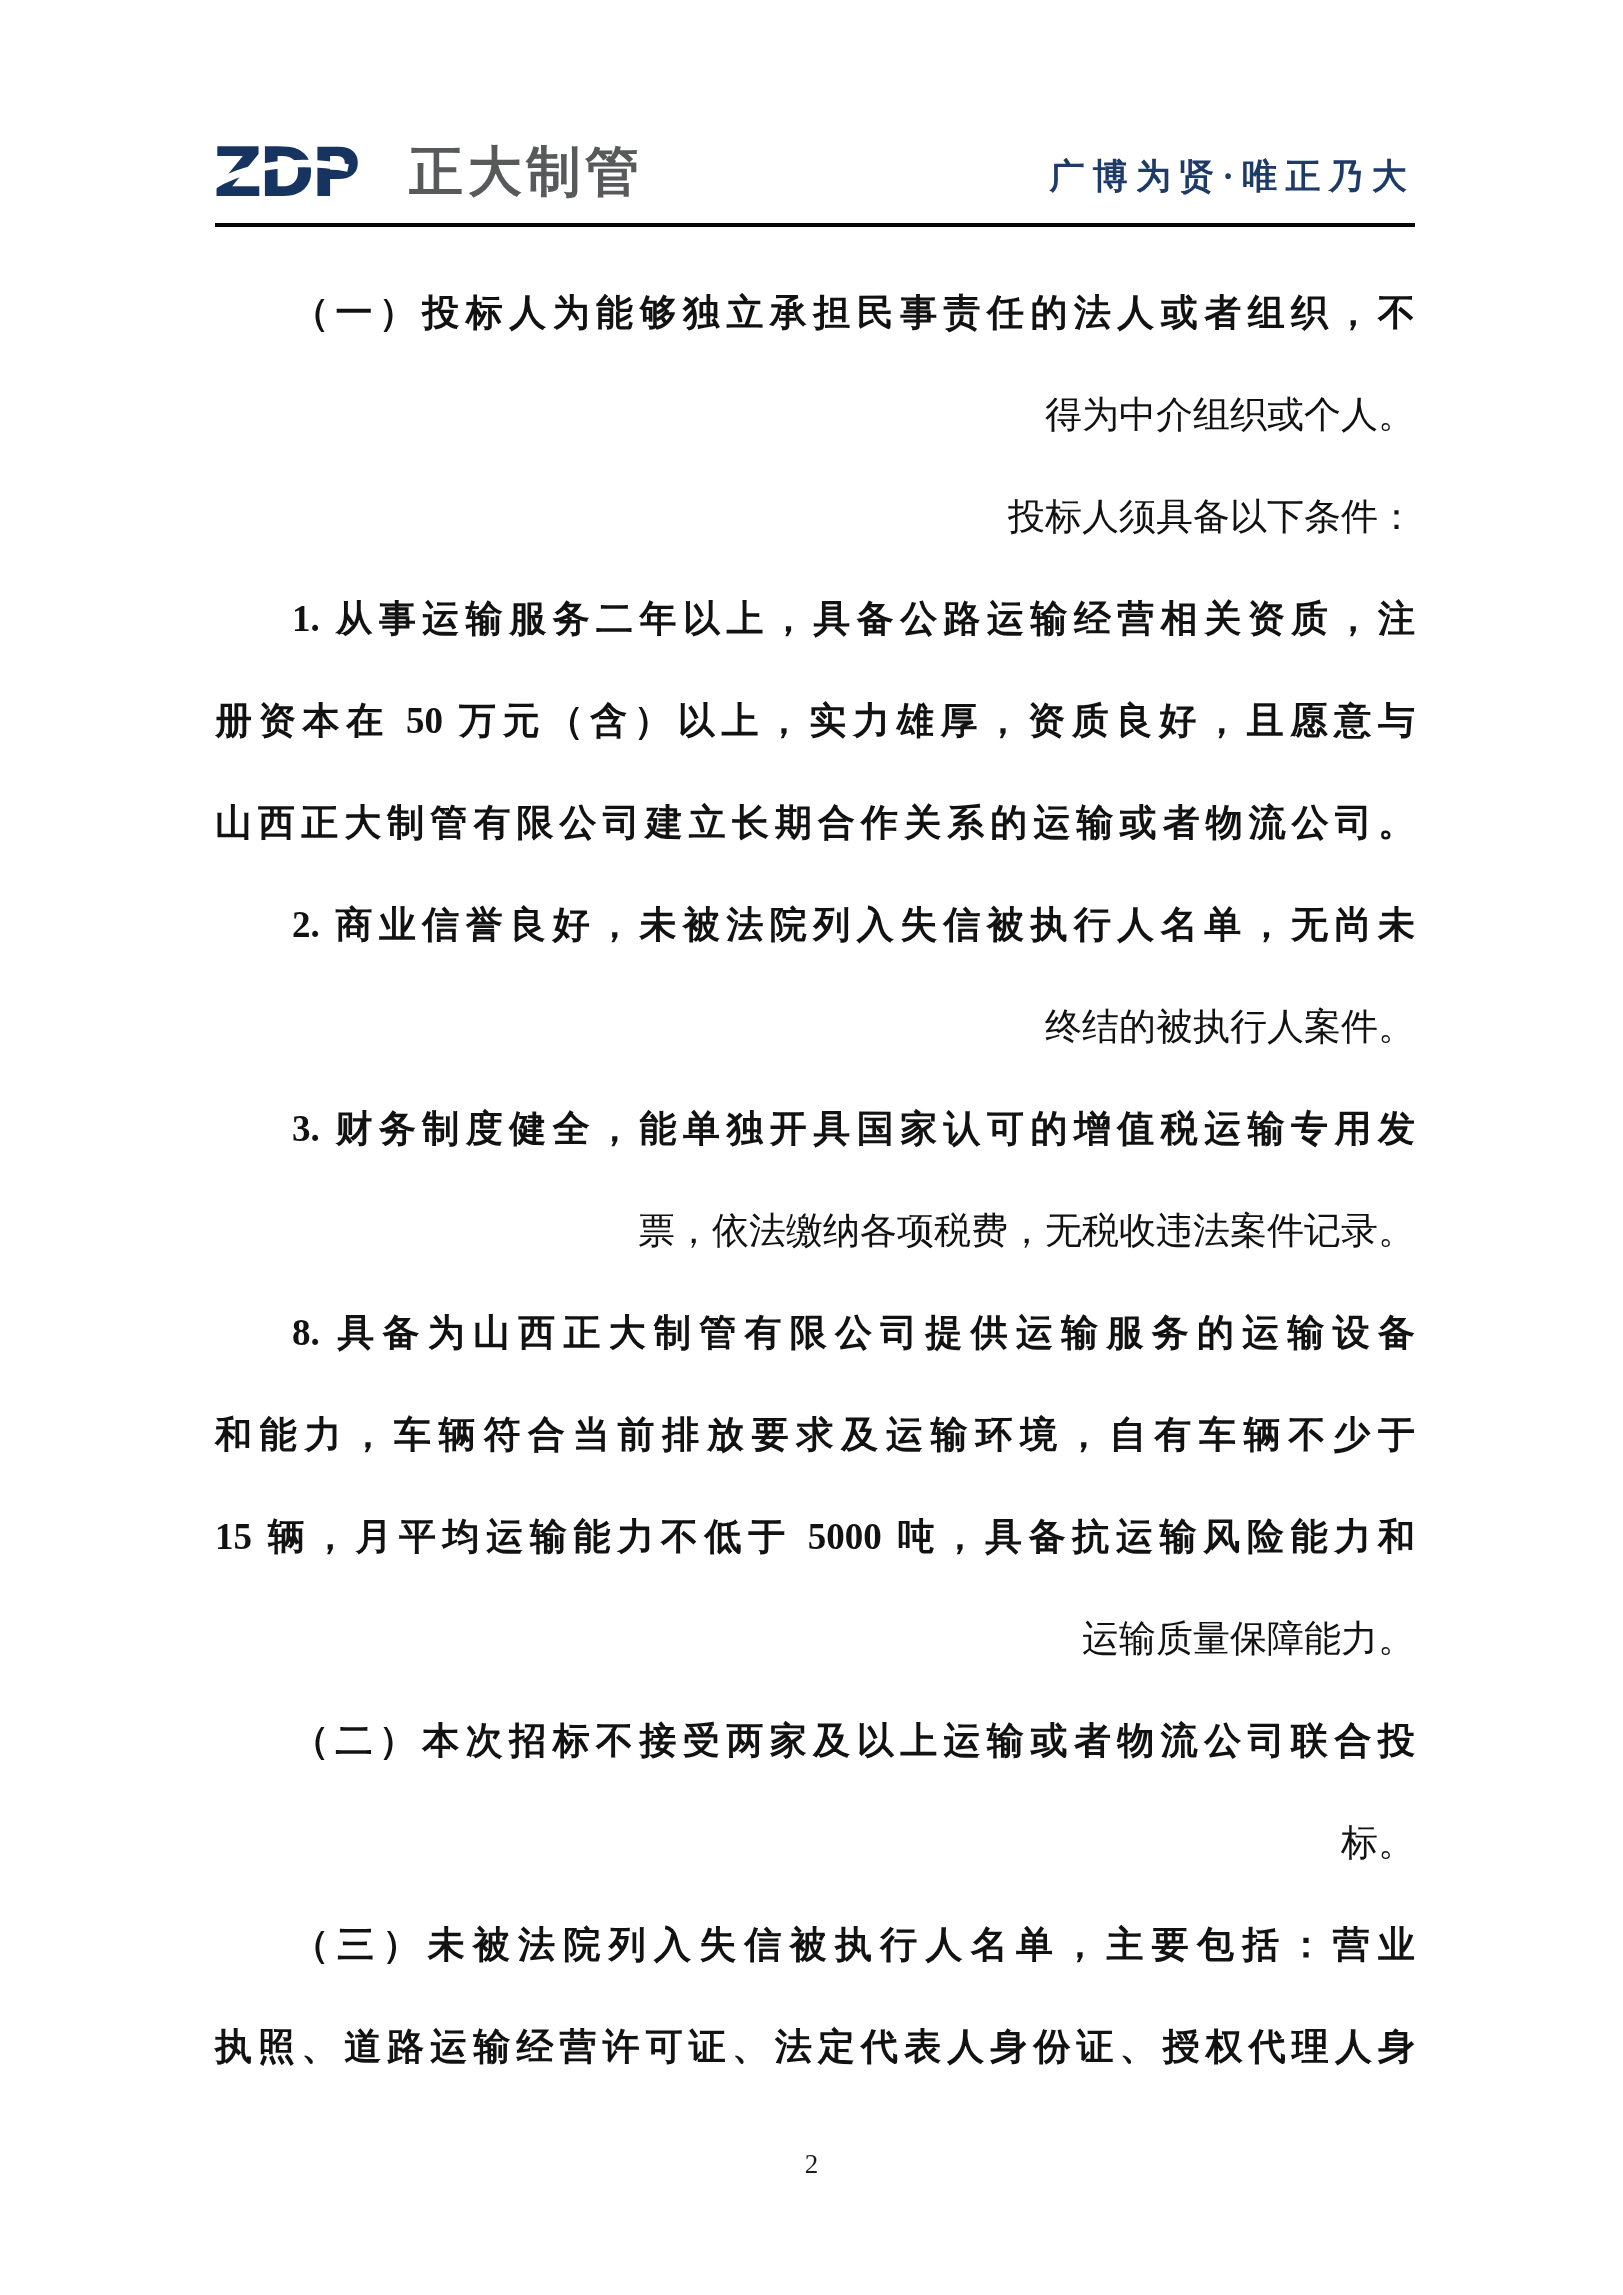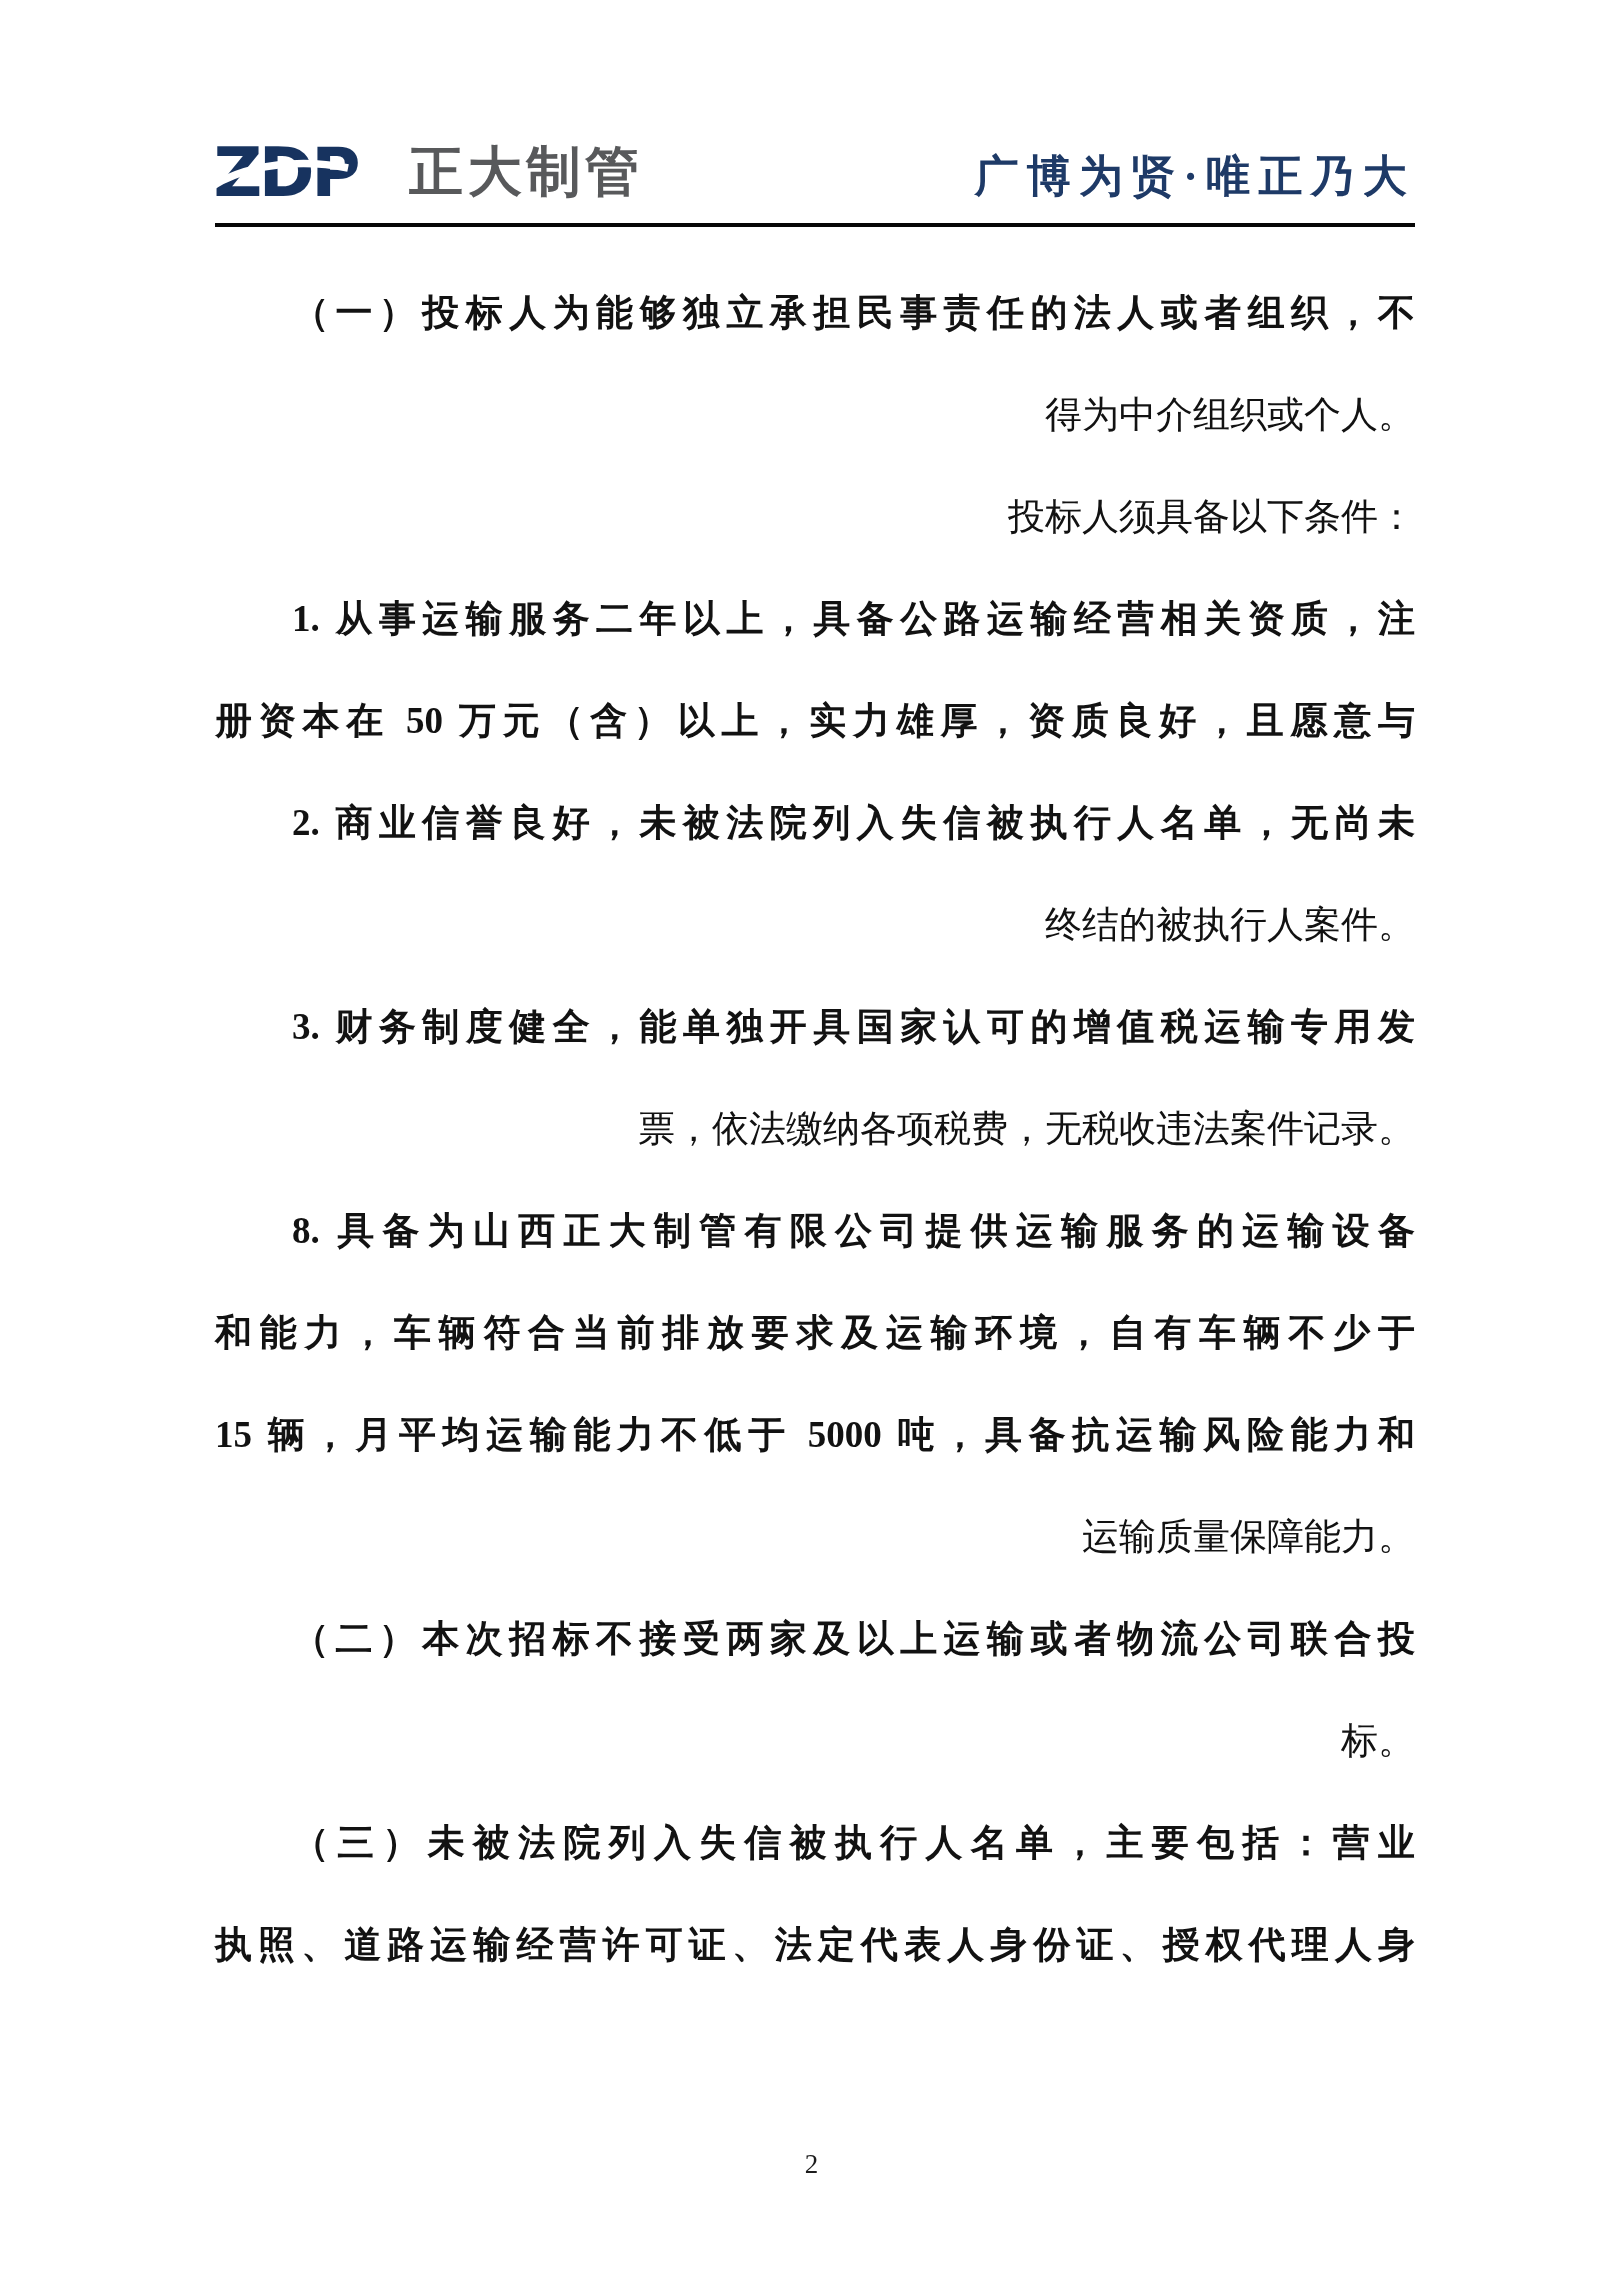--- a/index.html
+++ b/index.html
@@ -28,21 +28,21 @@
     font-weight:700;
     font-size:54px;
     line-height:54px;
     color:#58595B;
     letter-spacing:4.7px;
     margin-left:1px;
   }
   .slogan {
     font-family:"Liberation Serif", serif;
     font-weight:700;
-    font-size:44px;
+    font-size:35px;
     line-height:42px;
     color:#1E3A67;
     letter-spacing:8.2px;
     padding-bottom:5.8px;
     white-space:nowrap;
   }
   .divider { height:4.1px; background:#060606; margin-top:18.7px; }
 
   
   main { display:block; margin-top:35px; }
@@ -85,20 +85,21 @@
     </div>
 
     <div class="divider"></div>
 
     <main>
       <div class="ln ind fill">（一）投标人为能够独立承担民事责任的法人或者组织，不</div>
       <div class="ln">得为中介组织或个人。</div>
       <div class="ln ind">投标人须具备以下条件：</div>
       <div class="ln ind fill">1. 从事运输服务二年以上，具备公路运输经营相关资质，注</div>
       <div class="ln fill">册资本在 50 万元（含）以上，实力雄厚，资质良好，且愿意与</div>
+      <div class="ln fill">山西正大制管有限公司建立长期合作关系的运输或者物流公司。</div>
       <div class="ln ind fill">2. 商业信誉良好，未被法院列入失信被执行人名单，无尚未</div>
       <div class="ln">终结的被执行人案件。</div>
       <div class="ln ind fill">3. 财务制度健全，能单独开具国家认可的增值税运输专用发</div>
       <div class="ln">票，依法缴纳各项税费，无税收违法案件记录。</div>
       <div class="ln ind fill">8. 具备为山西正大制管有限公司提供运输服务的运输设备</div>
       <div class="ln fill">和能力，车辆符合当前排放要求及运输环境，自有车辆不少于</div>
       <div class="ln fill">15 辆，月平均运输能力不低于 5000 吨，具备抗运输风险能力和</div>
       <div class="ln">运输质量保障能力。</div>
       <div class="ln ind fill">（二）本次招标不接受两家及以上运输或者物流公司联合投</div>
       <div class="ln">标。</div>

